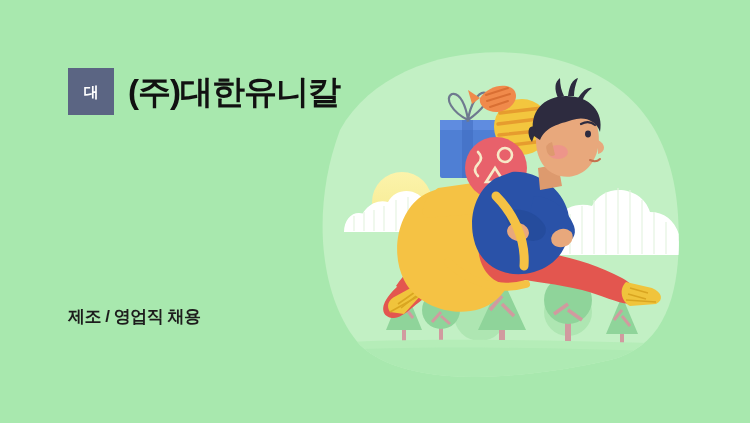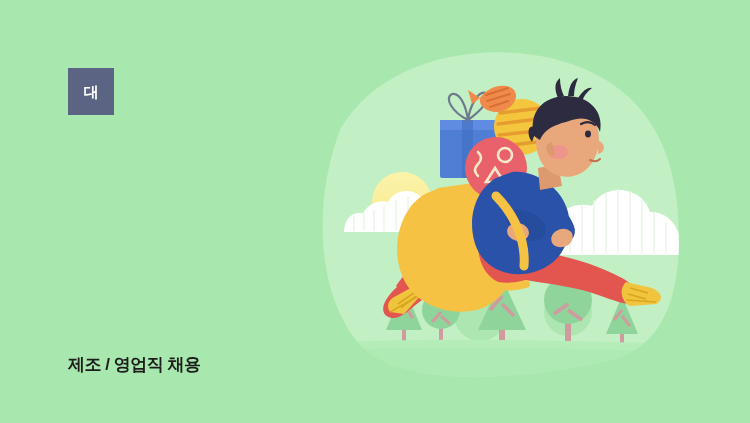--- a/index.html
+++ b/index.html
@@ -58,21 +58,20 @@
     letter-spacing: -1px;
     white-space: nowrap;
     line-height: 1;
   }
 
   
   #footer {
     position: absolute;
     left: 68px; top: 307px;
     z-index: 5;
-    margin-top: 48px;
   }
   #job-title {
     font-size: 17px;
     font-weight: 700;
     color: #1d1d1d;
     letter-spacing: -0.5px;
     line-height: 1.2;
     white-space: nowrap;
   }
   #job-schedule {
@@ -332,19 +331,20 @@
           </g>
         </g>
       </g>
     </svg>
   </div>
 
   <div id="header">
     <div id="logo-box">
       <span class="logo-text">대</span>
     </div>
+    <div id="company-name">(주)대한유니칼</div>
   </div>
 
   <div id="footer">
     <div id="job-title">제조 / 영업직 채용</div>
   </div>
 
 </div>
 
 </body></html>

